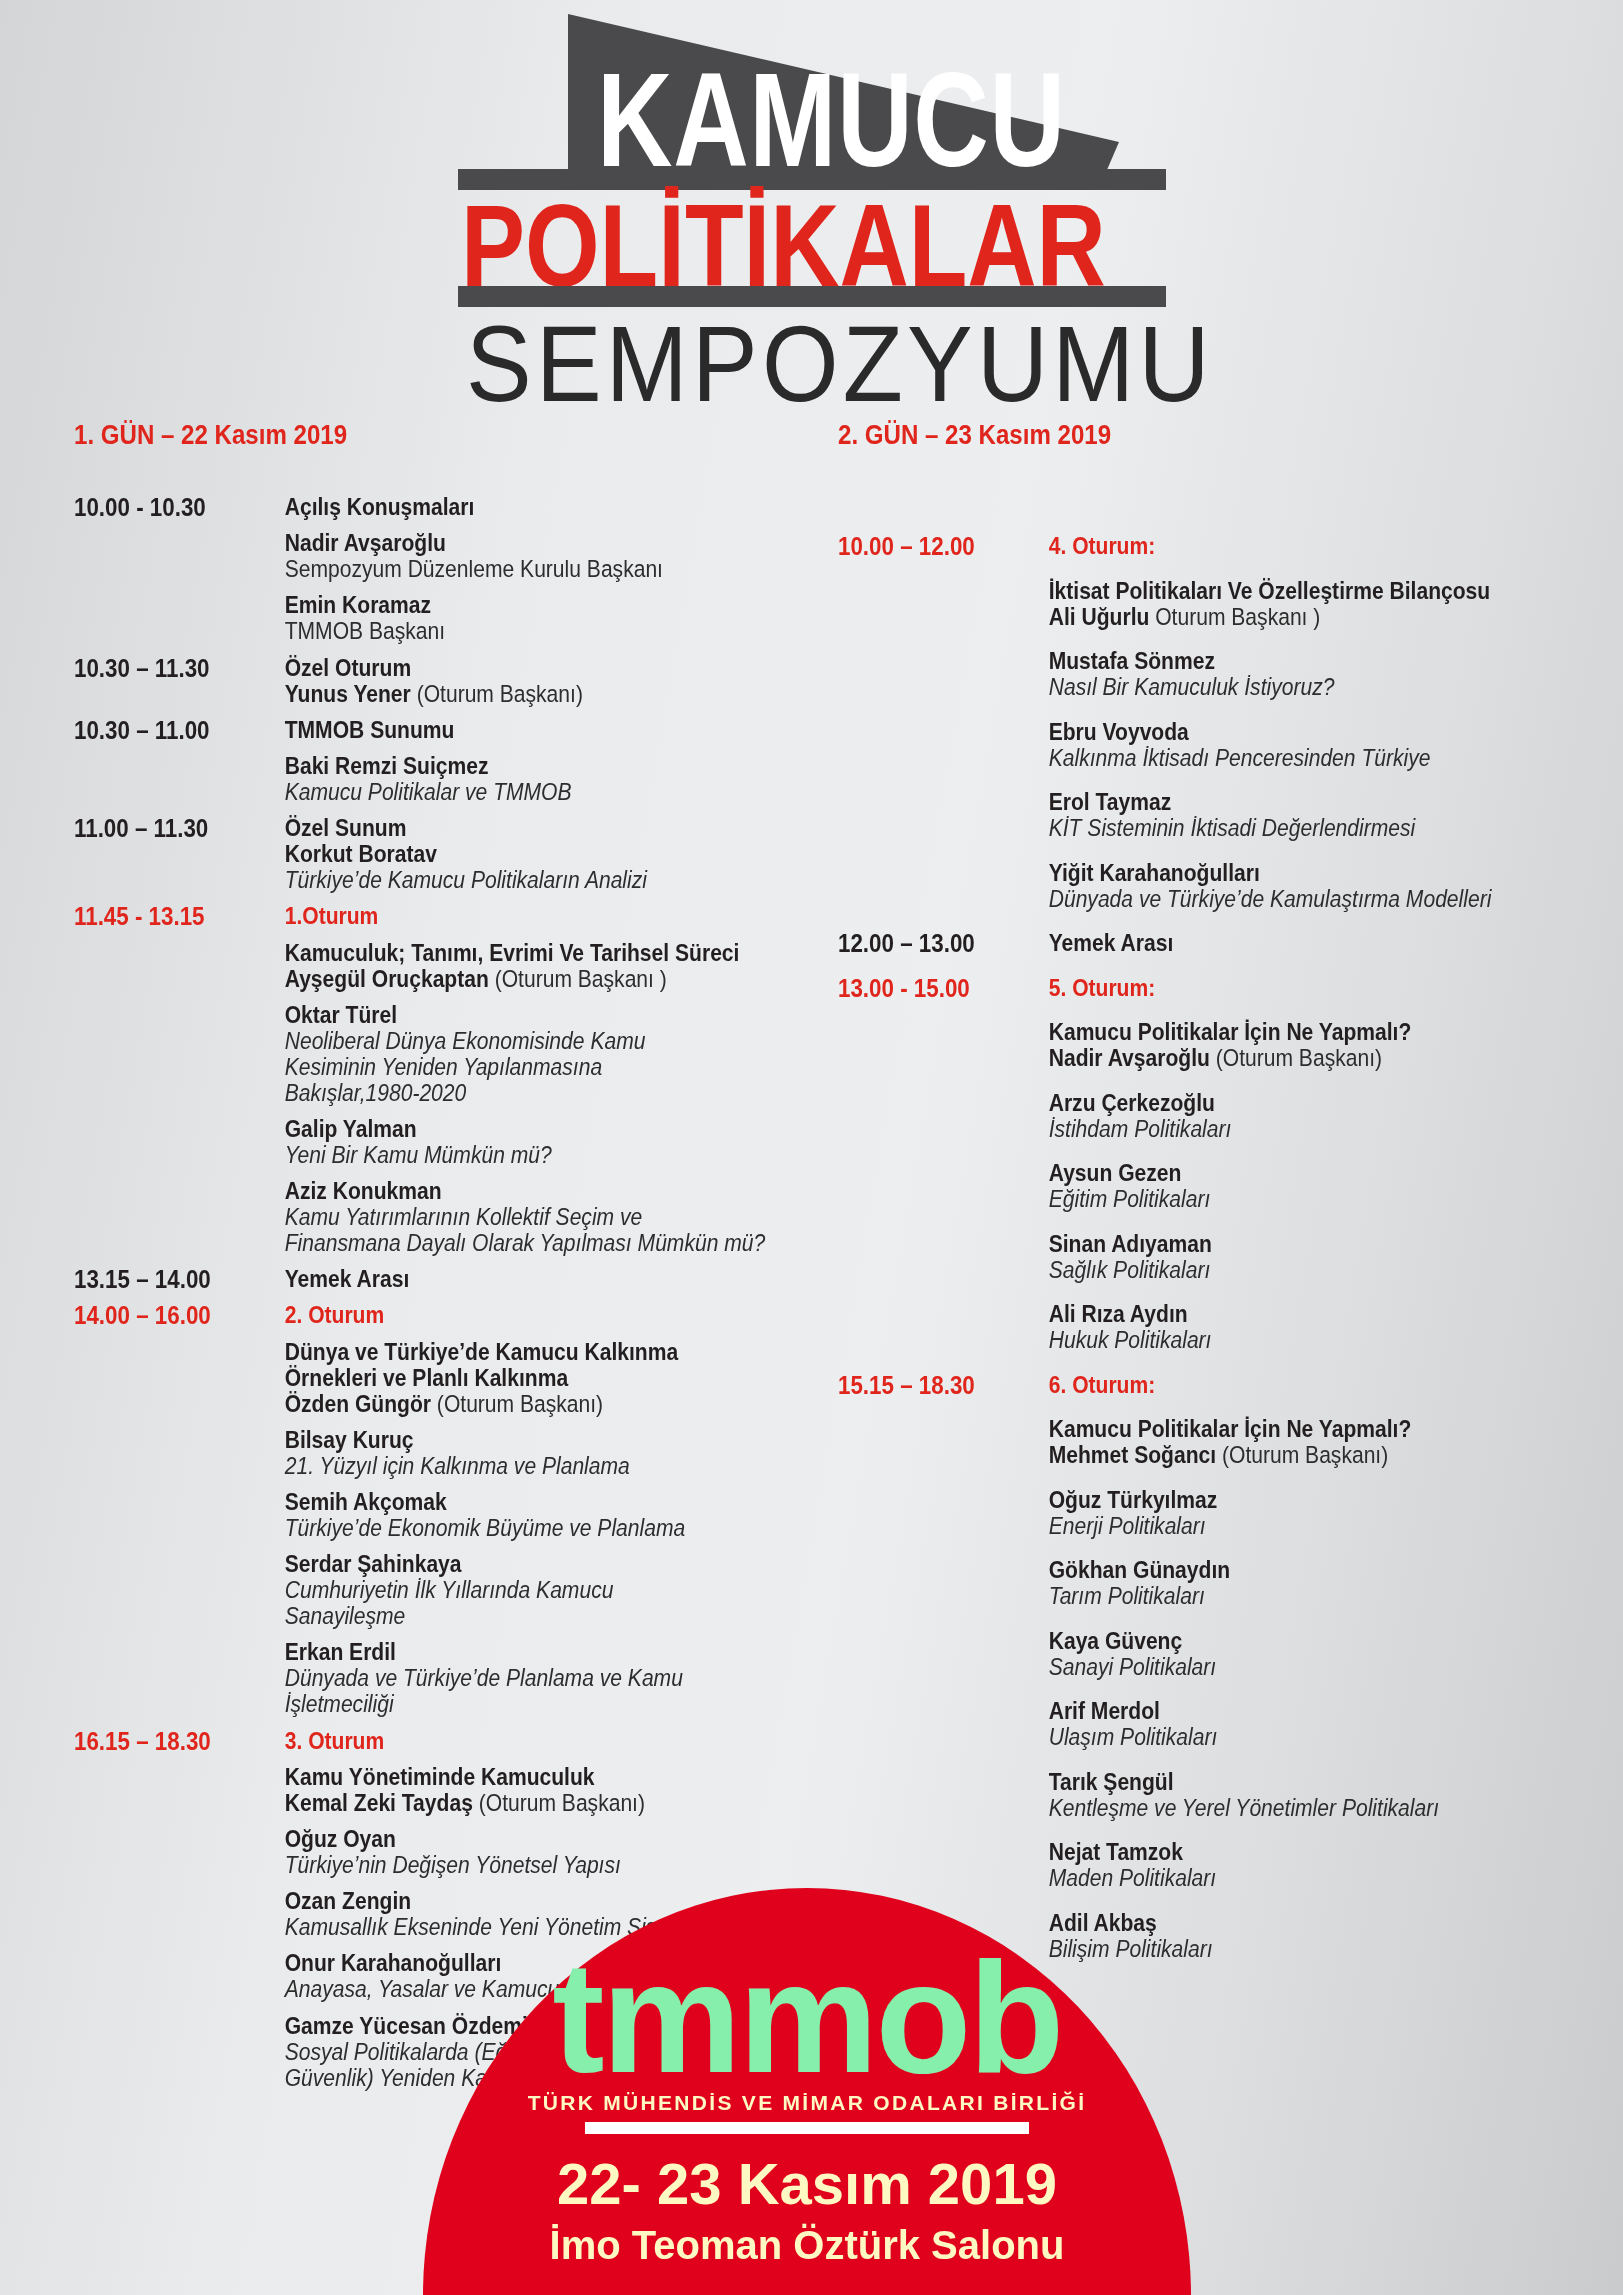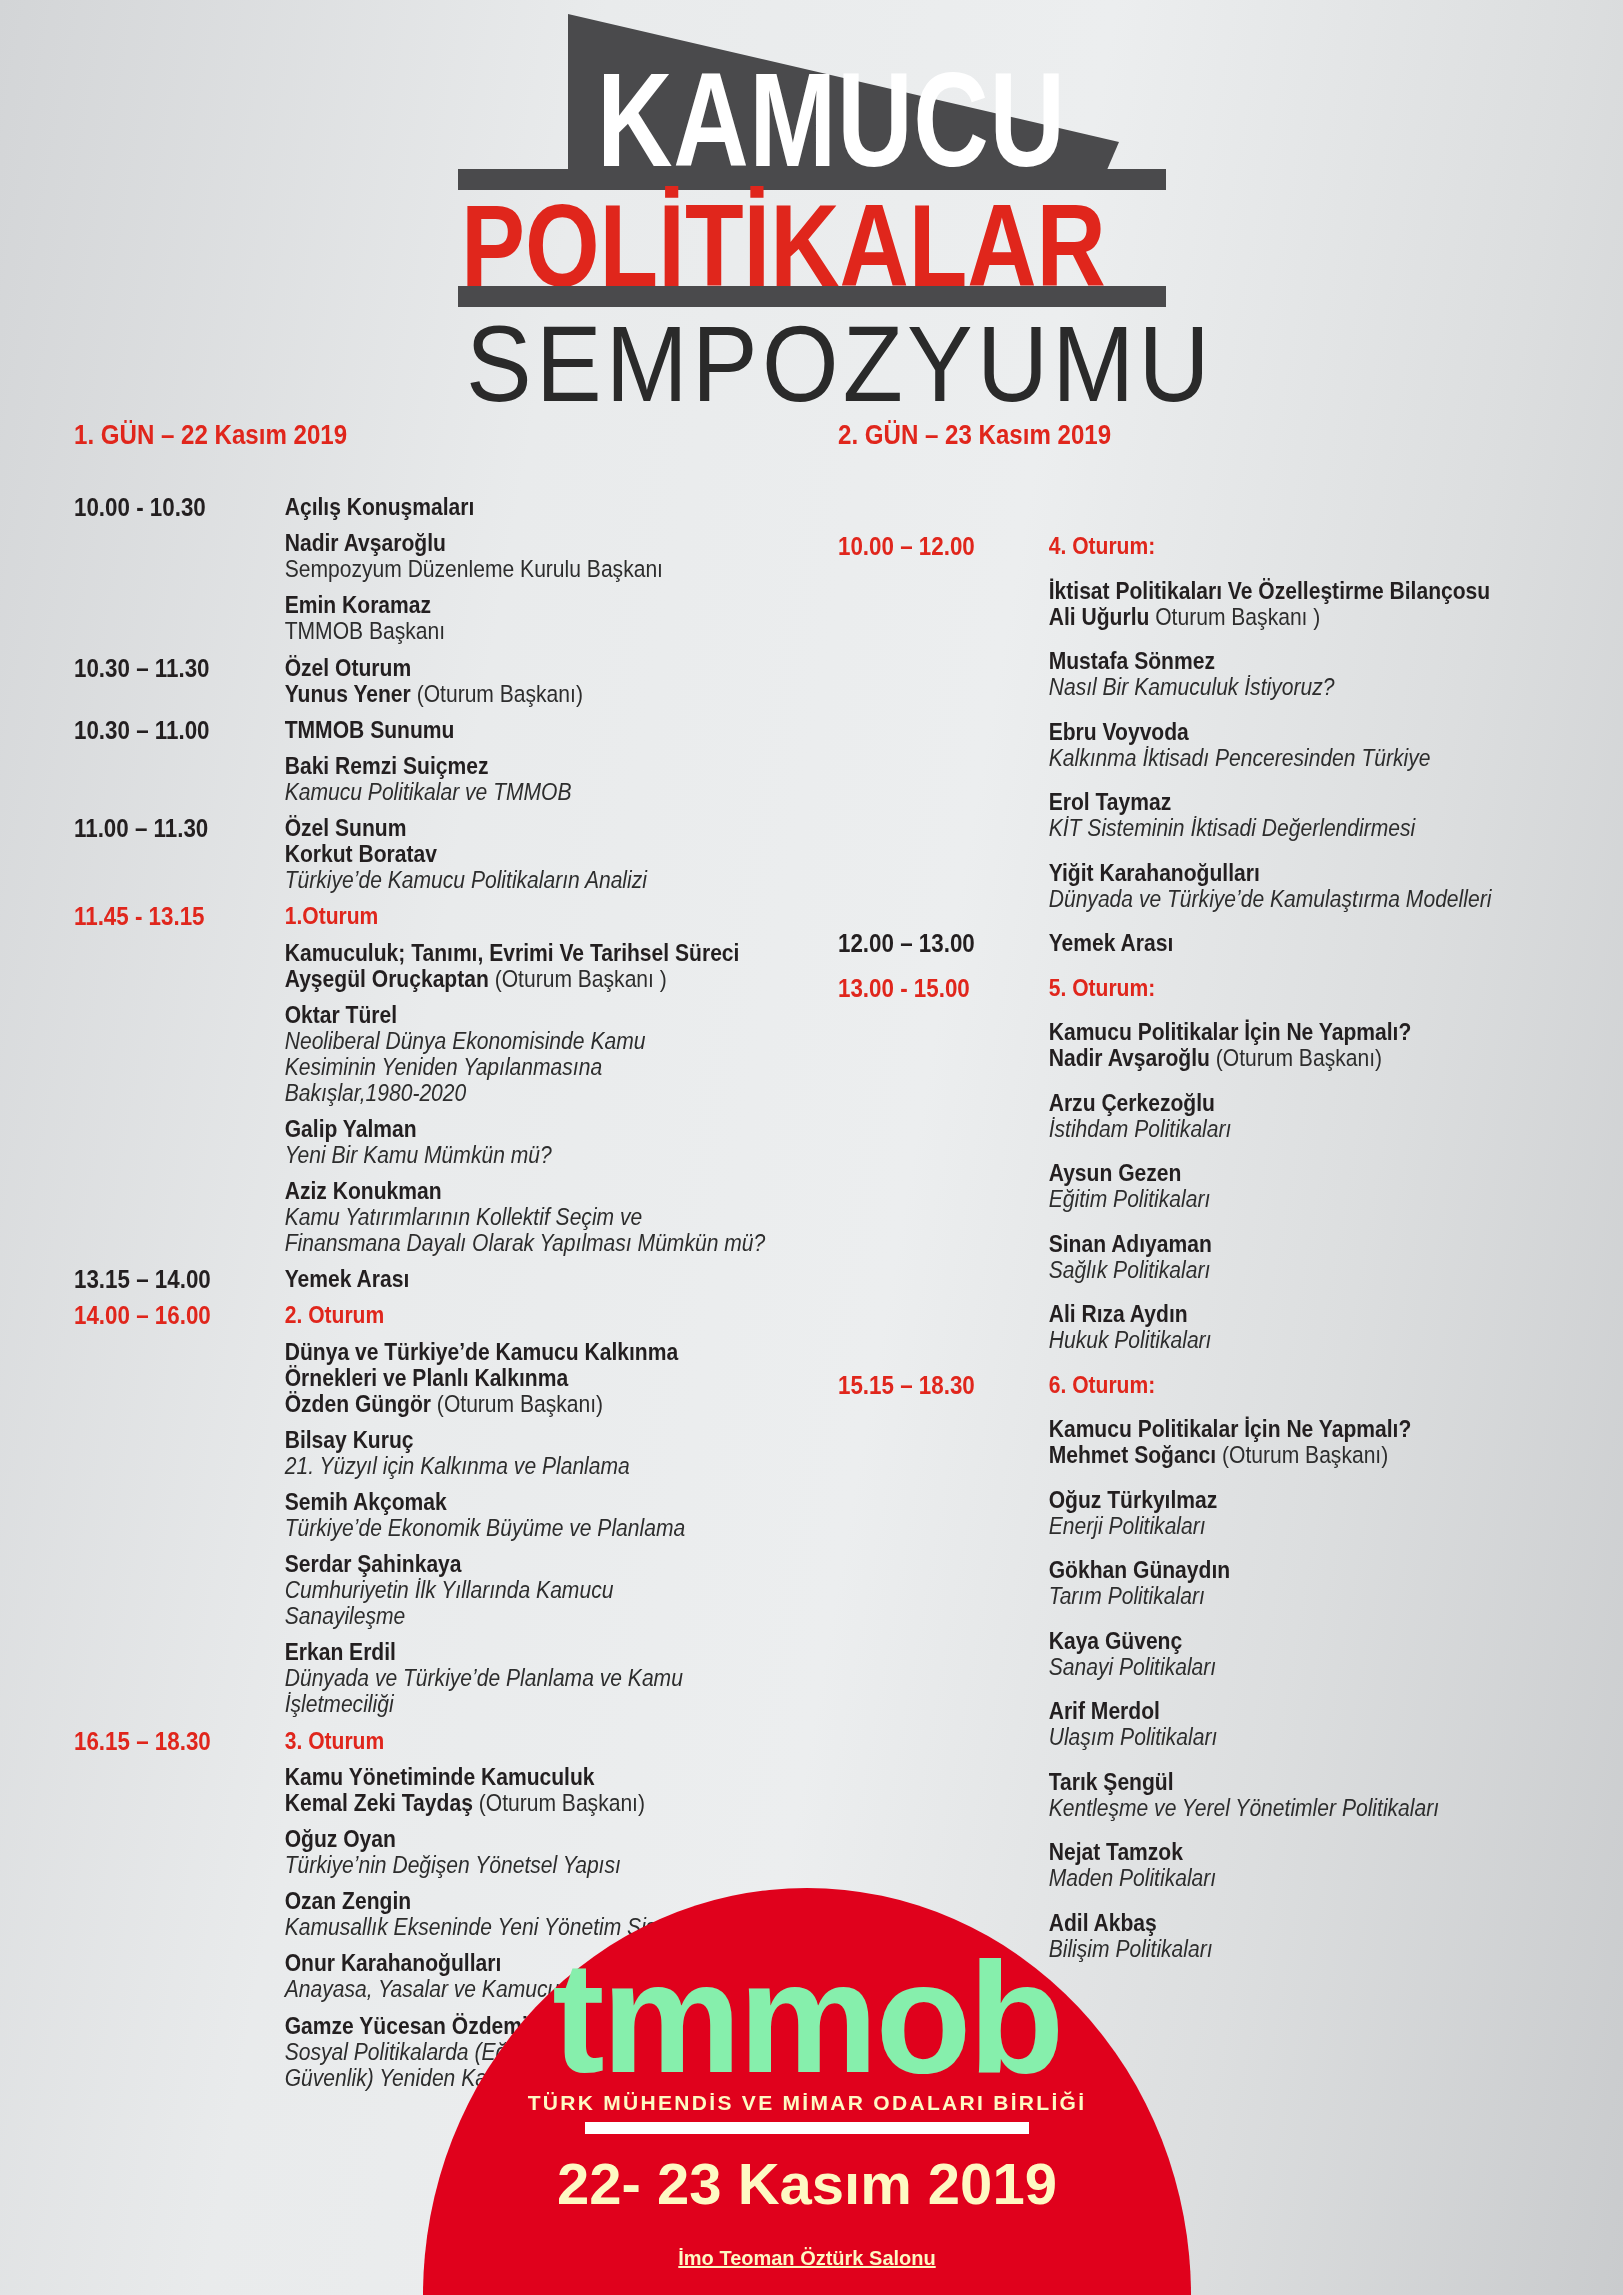--- a/index.html
+++ b/index.html
@@ -74,21 +74,21 @@
     top:56px;font-size:157px;line-height:148px;font-weight:700;color:#86efac;
     letter-spacing:-2.8px;
   }
   .tmmob-org{
     top:202px;font-size:21px;line-height:25px;font-weight:700;letter-spacing:2.3px;
   }
   .footer-divider{
     position:absolute;left:162px;top:234px;width:444px;height:12px;background:#ffffff;
   }
   .footer-date{top:263px;font-size:58px;line-height:65px;font-weight:700;}
-  .footer-venue{top:353px;font-size:20px;line-height:35px;font-weight:700;text-decoration:underline;}
+  .footer-venue{top:340px;font-size:40px;line-height:35px;font-weight:700;}
   .footer-address{top:403px;font-size:30.5px;line-height:35px;font-weight:700;}
 </style>
 </head>
 <body>
 
 <div class="page">
 
   <div class="logo">
     <div class="logo-flag"></div>
     <div class="logo-kamucu">KAMUCU</div>

